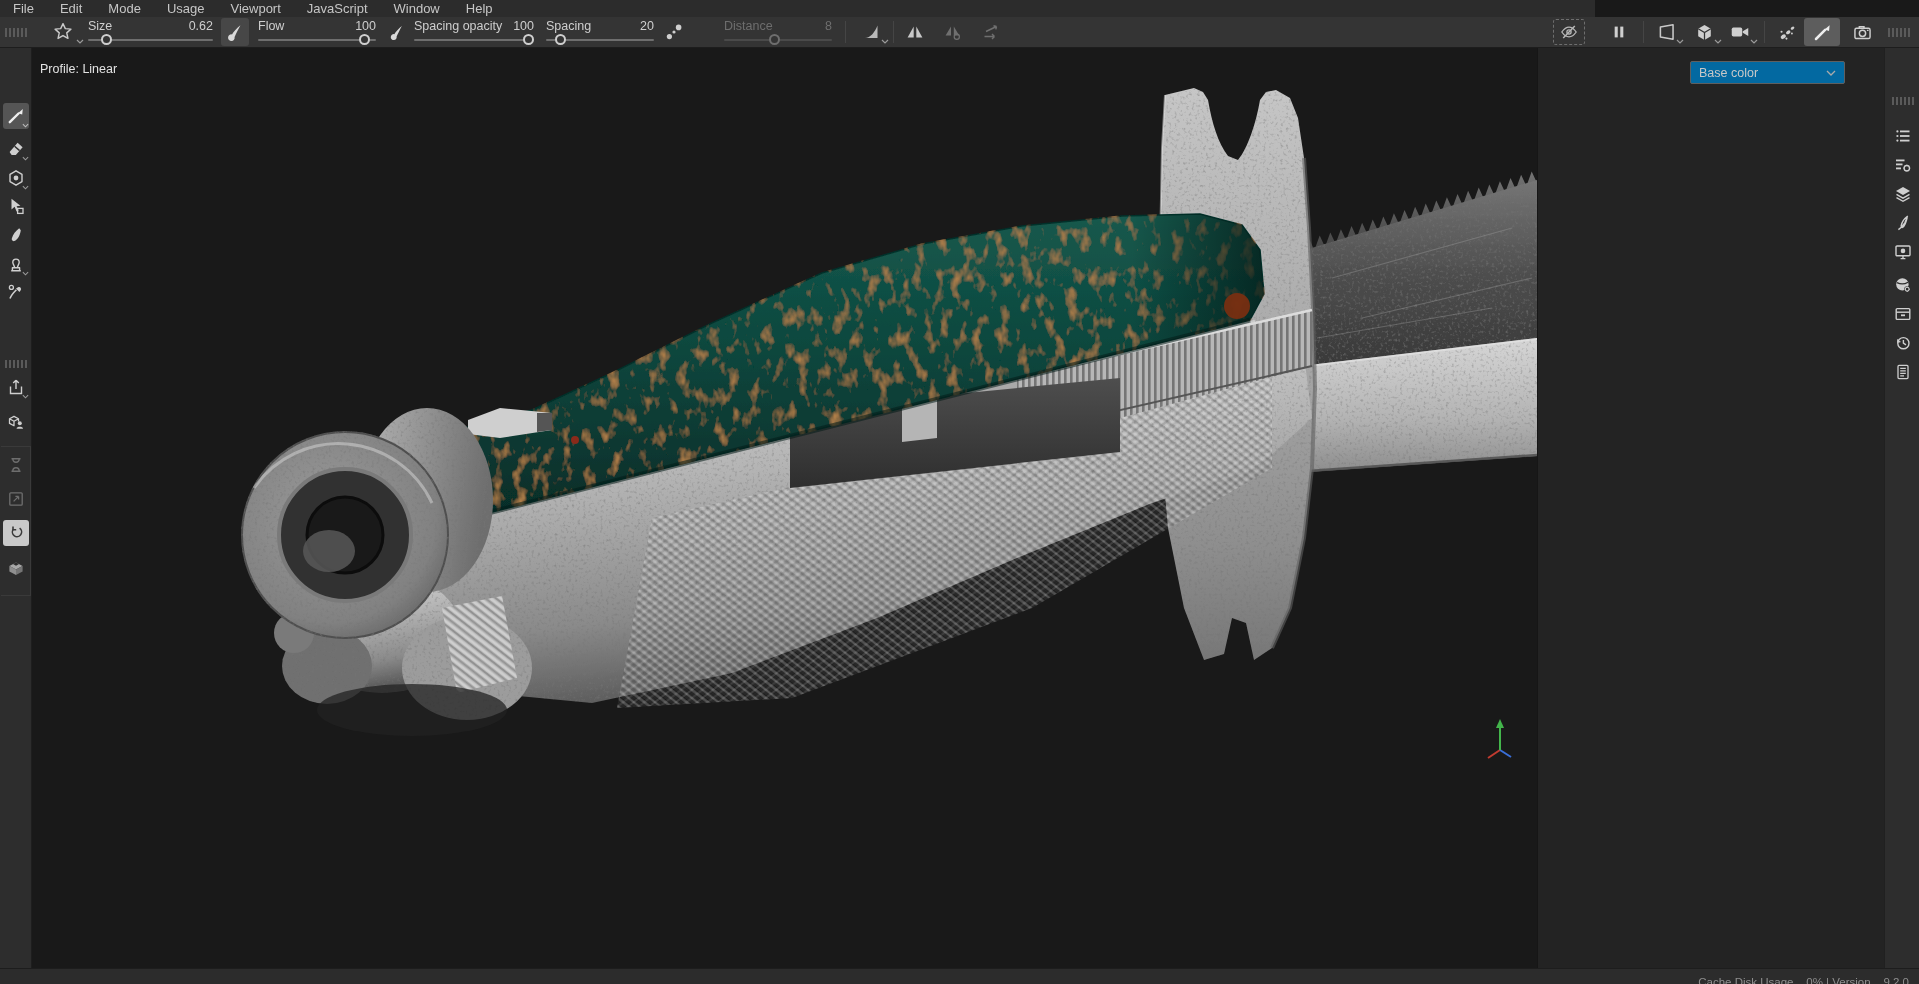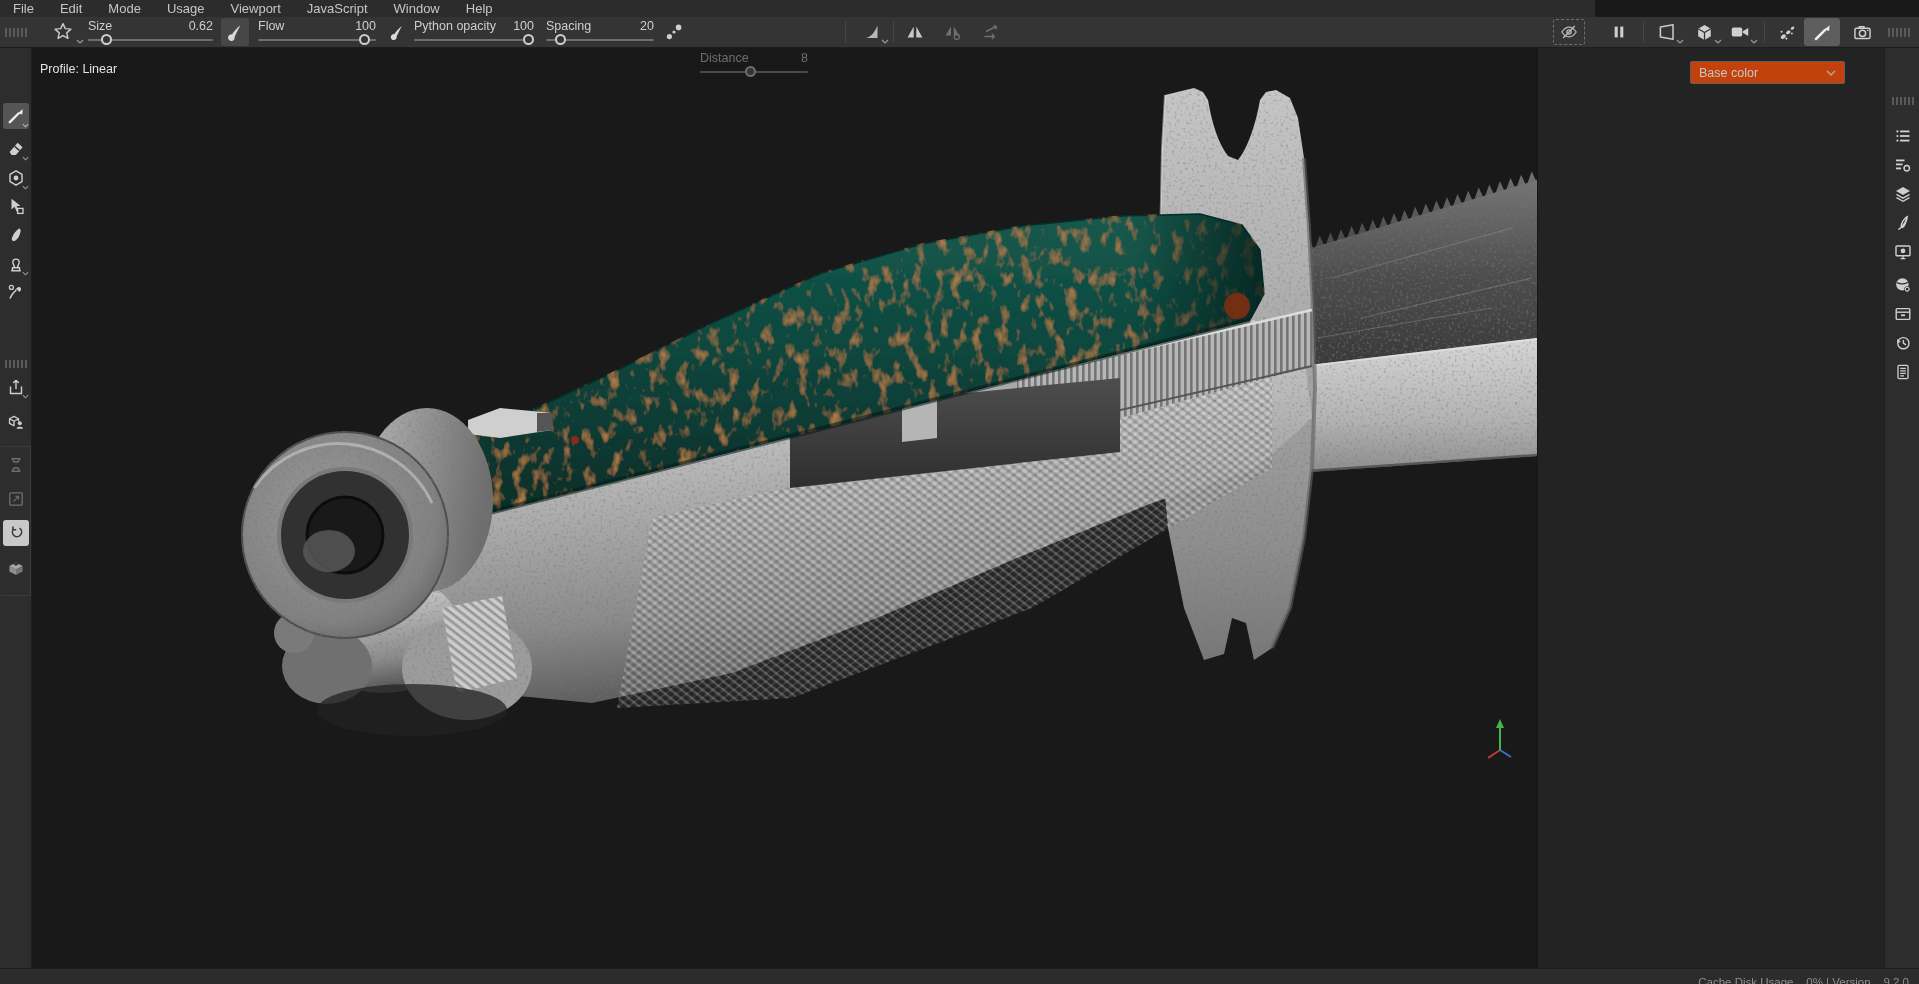--- a/index.html
+++ b/index.html
@@ -50,21 +50,21 @@
     white-space:pre; }
 
   
   #viewport { position:absolute; left:32px; top:48px; width:1852px; height:920px;
     background:#191919; }
   #unrendered { position:absolute; left:1505px; top:0; width:347px; height:920px;
     background:#232323; border-left:1px solid #161616; }
   #profile-label { position:absolute; left:8px; top:14px; font-size:12.5px; font-weight:400;
     color:#e3e3e3; z-index:5; }
   #channel-dropdown { position:absolute; left:1658px; top:13px; width:155px; height:23px;
-    background:#c2410c; border:1px solid #5f5f5f; border-radius:2px; display:flex;
+    background:#0369a1; border:1px solid #5f5f5f; border-radius:2px; display:flex;
     align-items:center; justify-content:space-between; padding:0 8px; z-index:5; }
   #channel-dropdown span { color:#c8c8c8; font-size:12.5px; }
   #scene { position:absolute; left:0; top:0; }
 </style>
 </head>
 <body>
 
 <div id="menu-bar">
   <span class="menu-item">File</span>
   <span class="menu-item">Edit</span>
@@ -115,21 +115,21 @@
   </div>
 
   <div class="tb-btn" style="left:384px;width:26px;">
     <svg width="18" height="18" viewBox="0 0 20 20">
       <path d="M15.4 3.2C11.8 6.1 8.5 9.7 7 12.4A3.3 3.3 0 1 0 9.6 15C10.9 11.9 13.2 7.4 15.4 3.2Z" fill="#d9d9d9"></path>
       </svg>
   </div>
 
   <div class="param" style="left:414px;width:120px;">
     <div class="row">
-        <span>Python opacity</span>
+        <span>Spacing opacity</span>
       <span>100</span>
       </div>
     <div class="track">
         <div class="handle" style="left:91%;"></div>
       </div>
   </div>
 
   <div class="param" style="left:546px;width:108px;text-align:right;">
     <div class="row">
         <span>Spacing</span>
@@ -141,21 +141,21 @@
   </div>
 
   <div class="tb-btn" style="left:660px;width:28px;">
     <svg width="20" height="20" viewBox="0 0 20 20">
       <circle cx="5.4" cy="14.6" r="2.6" fill="#cfcfcf"></circle>
         <circle cx="10" cy="10" r="1.6" fill="#cfcfcf"></circle>
       <circle cx="14.6" cy="5.4" r="2.8" fill="#cfcfcf"></circle>
       </svg>
   </div>
 
-  <div class="param disabled" style="left:700px;width:108px;margin-top:32px;">
+  <div class="param disabled" style="left:724px;width:108px;">
     <div class="row">
         <span>Distance</span>
       <span>8</span>
       </div>
     <div class="track">
         <div class="handle" style="left:42%;"></div>
       </div>
   </div>
 
   <div class="sep" style="left:845px;"></div>

